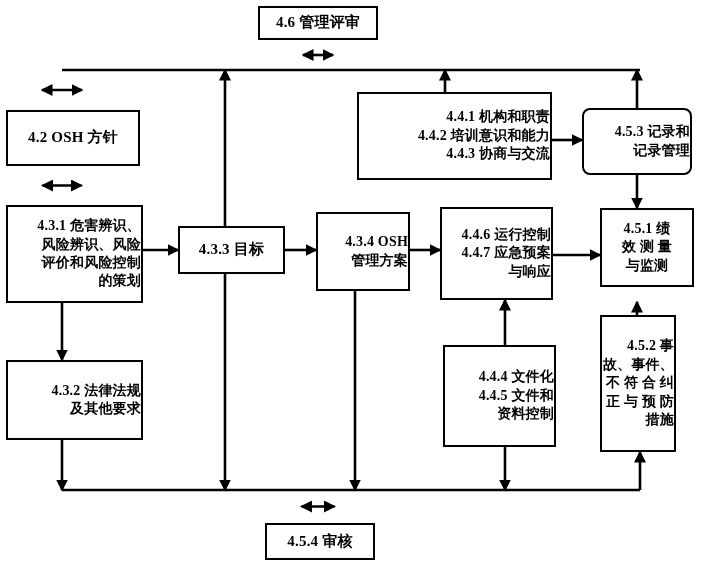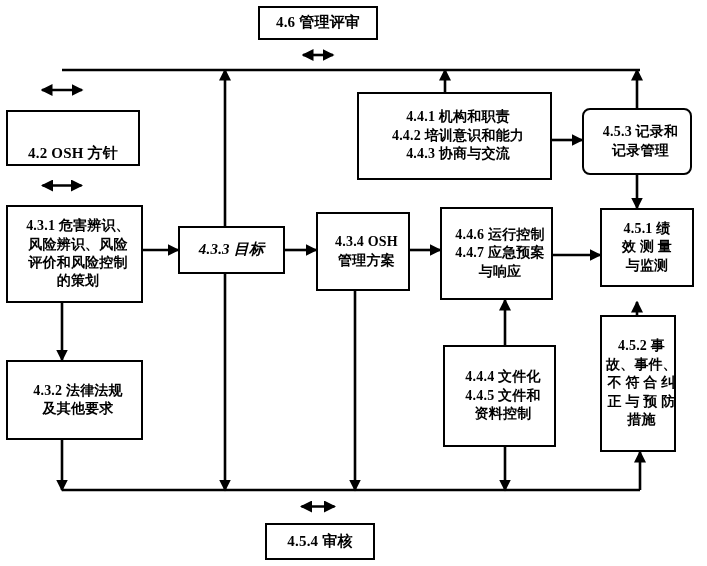--- a/index.html
+++ b/index.html
@@ -33,21 +33,21 @@
     color: #000000;
     font-weight: bold;
     line-height: 1.32;
     letter-spacing: 0.2px;
   }
   .node-box .line {
     display: block;
     white-space: pre;
   }
   .align-center { align-items: center; text-align: center; }
-  .align-left { align-items: center; text-align: left; }
+  .align-left { align-items: flex-end; text-align: left; }
   .pad-l { padding-left: 7px; }
   .pad-c { padding: 0 13px; }
   .fs-15 { font-size: 15px; }
   .fs-14 { font-size: 14px; }
 </style>
 </head>
 <body>
 
 <div id="diagram-root">
 
@@ -111,37 +111,37 @@
       <line x1="640" y1="490" x2="640" y2="452" marker-end="url(#arrow-end)"></line>
 
       <line x1="318" y1="490" x2="318" y2="523" marker-end="url(#arrow-end)" marker-start="url(#arrow-start)" transform="rotate(90 318 506.5)"></line>
     </g>
   </svg>
 
   <div class="node-box align-center pad-c fs-15" style="left:258px; top:6px; width:120px; height:34px;">
     <span class="line">4.6 管理评审</span>
   </div>
 
-  <div class="node-box align-center pad-c fs-15" style="left:6px; top:110px; width:134px; height:56px;justify-content:flex-end;">
+  <div class="node-box align-center pad-c fs-15" style="left:6px; top:110px; width:134px; height:56px;">
     <span class="line">4.2 OSH 方针</span>
   </div>
 
   <div class="node-box align-left pad-l fs-14" style="left:6px; top:205px; width:137px; height:98px;">
     <span class="line">4.3.1 危害辨识、</span>
     <span class="line">风险辨识、风险</span>
     <span class="line">评价和风险控制</span>
     <span class="line">的策划</span>
   </div>
 
   <div class="node-box align-left pad-l fs-14" style="left:6px; top:360px; width:137px; height:80px;">
     <span class="line">4.3.2 法律法规</span>
     <span class="line">及其他要求</span>
   </div>
 
-  <div class="node-box align-center pad-c fs-15" style="left:178px; top:226px; width:107px; height:48px;font-style:italic;">
+  <div class="node-box align-center pad-c fs-15" style="left:178px; top:226px; width:107px; height:48px;">
     <span class="line">4.3.3 目标</span>
   </div>
 
   <div class="node-box align-left pad-l fs-14" style="left:316px; top:212px; width:94px; height:79px;">
     <span class="line">4.3.4 OSH</span>
     <span class="line">管理方案</span>
   </div>
 
   <div class="node-box align-left pad-l fs-14" style="left:357px; top:92px; width:195px; height:88px;">
     <span class="line">4.4.1 机构和职责</span>

